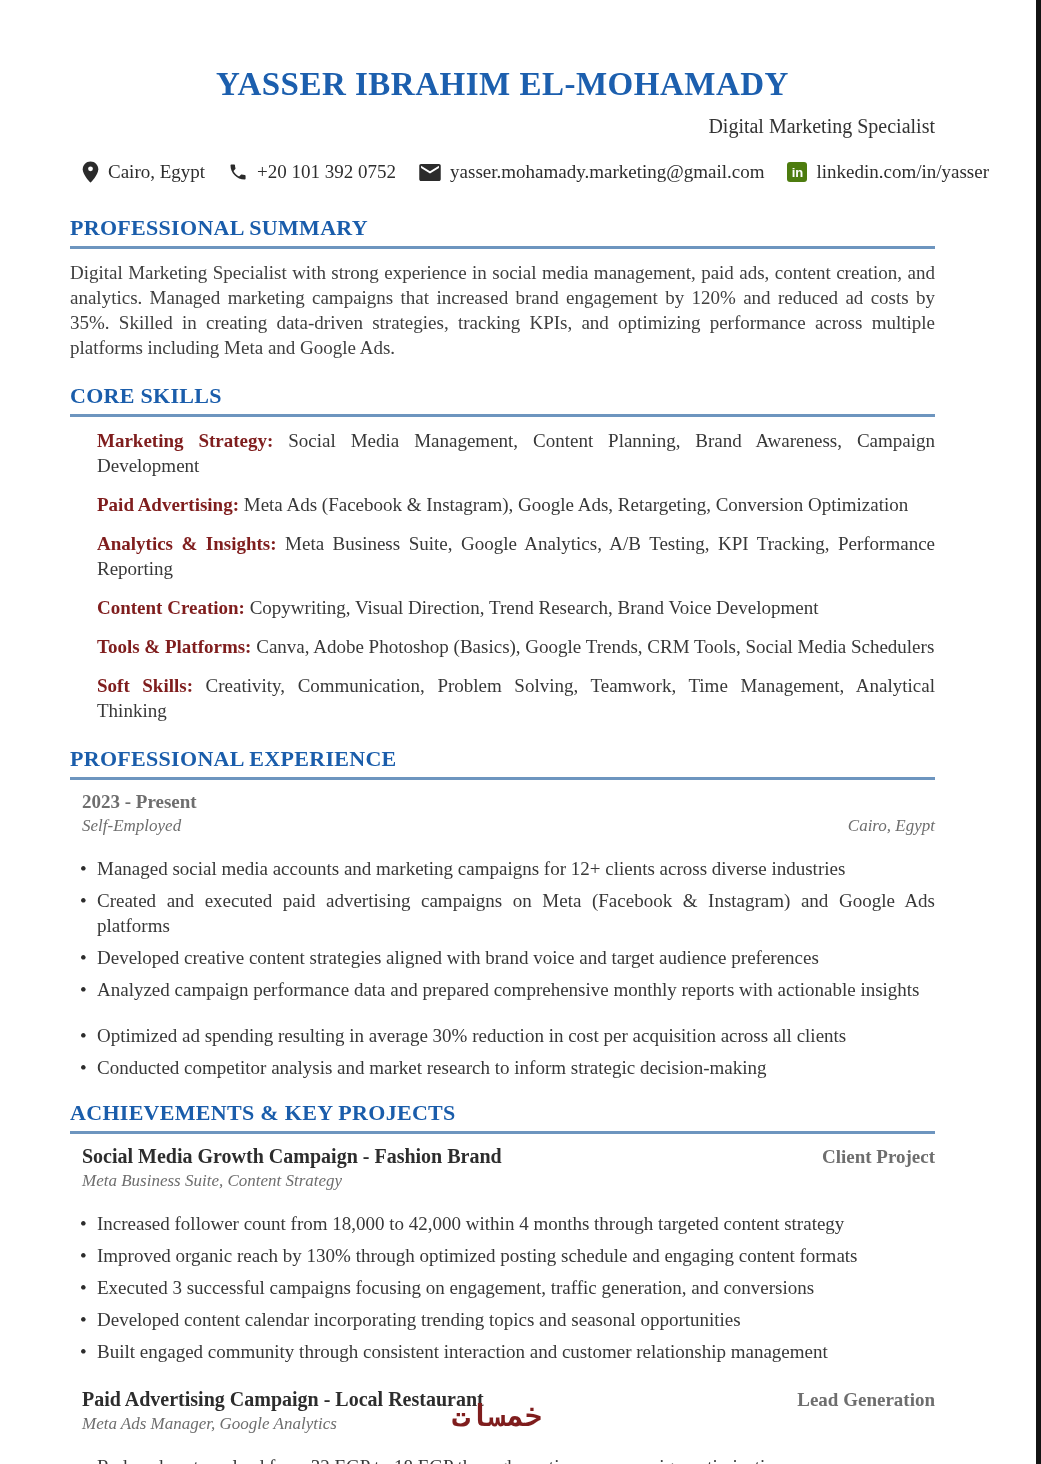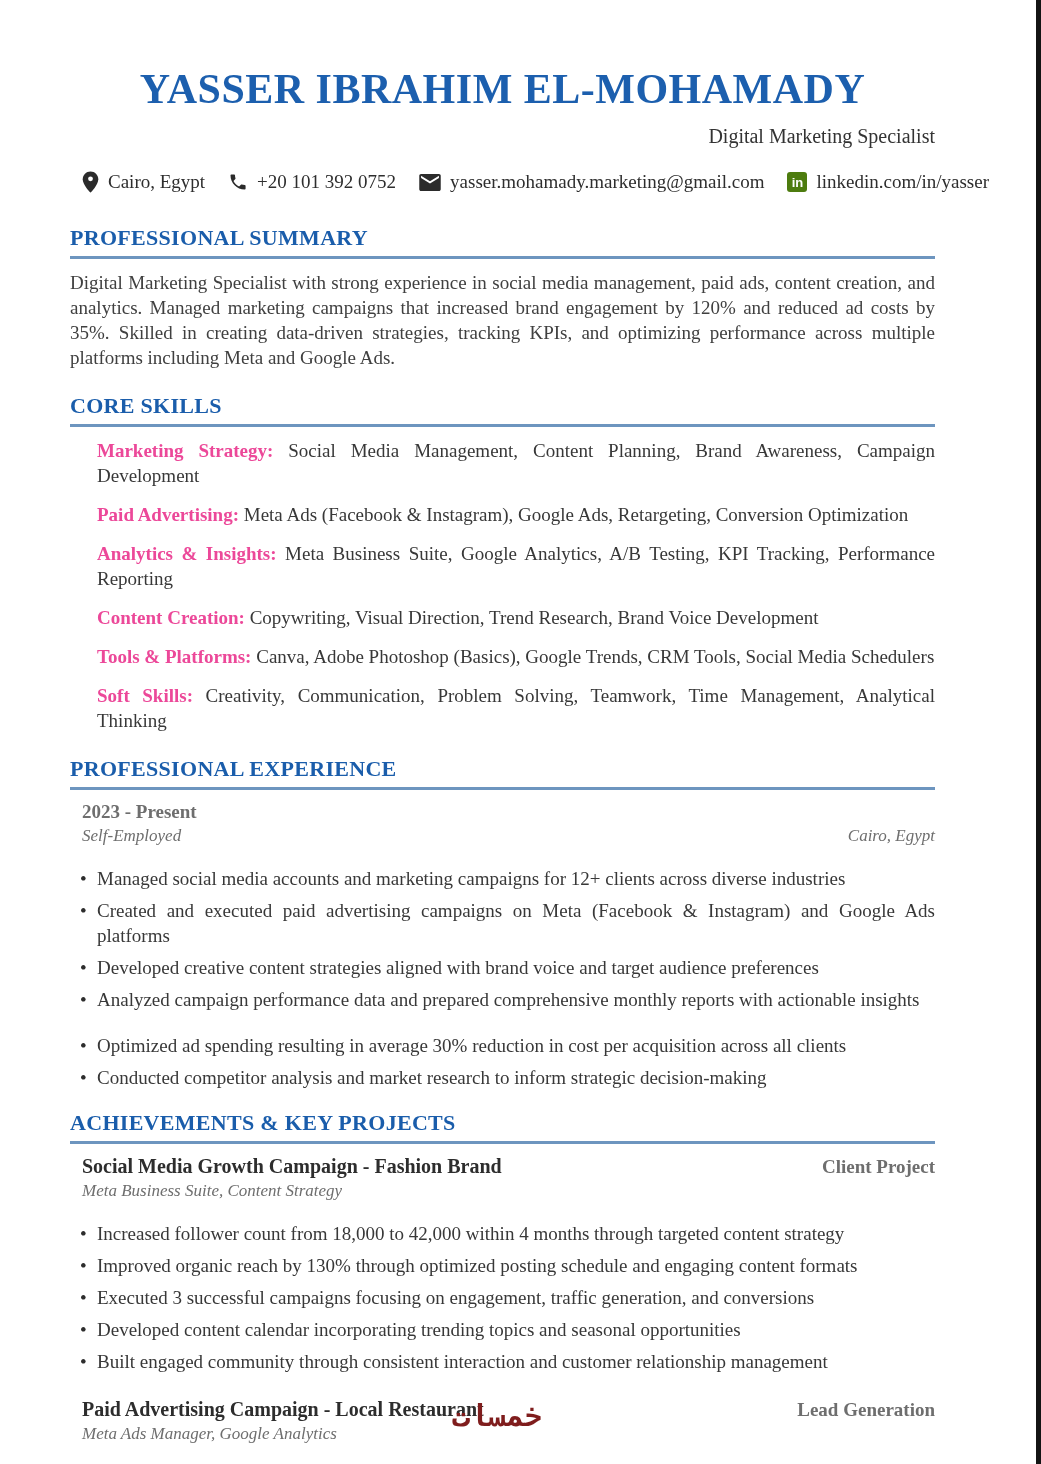--- a/index.html
+++ b/index.html
@@ -15,21 +15,21 @@
     background:#141414;
   }
   .page {
     position:absolute; inset:0;
     padding:66px 106px 0 70px;
   }
 
   
   .name {
     text-align:center; color:#1c5fae; font-weight:700;
-    font-size:42px; letter-spacing:0.5px; line-height:1.1;
+    font-size:33px; letter-spacing:0.5px; line-height:1.1;
   }
   .job-title {
     text-align:right; color:#333333; font-size:20px; margin-top:13px;
   }
   .contact-row {
     display:flex; align-items:center; white-space:nowrap;
     margin-top:23px; margin-left:12px; font-size:19px; color:#2e2e2e;
   }
   .contact-item { display:flex; align-items:center; }
   .contact-item + .contact-item { margin-left:23px; }
@@ -53,21 +53,21 @@
   }
   .body-par {
     font-size:19px; line-height:25px; text-align:justify; color:#404040;
   }
 
   
   .skill {
     padding-left:27px; margin-bottom:14px;
     font-size:19px; line-height:25px; text-align:justify;
   }
-  .skill-label { color:#ec4899; font-weight:700; }
+  .skill-label { color:#7f1d1d; font-weight:700; }
 
   
   .entry { margin-top:6px; }
   .entry + .entry { margin-top:24px; }
   .entry-head {
     display:flex; justify-content:space-between; align-items:baseline;
     padding-left:12px;
   }
   .entry-title { font-weight:700; font-size:20px; color:#2d2d2d; }
   .entry-tag { font-weight:700; font-size:19px; color:#6e6e6e; }

